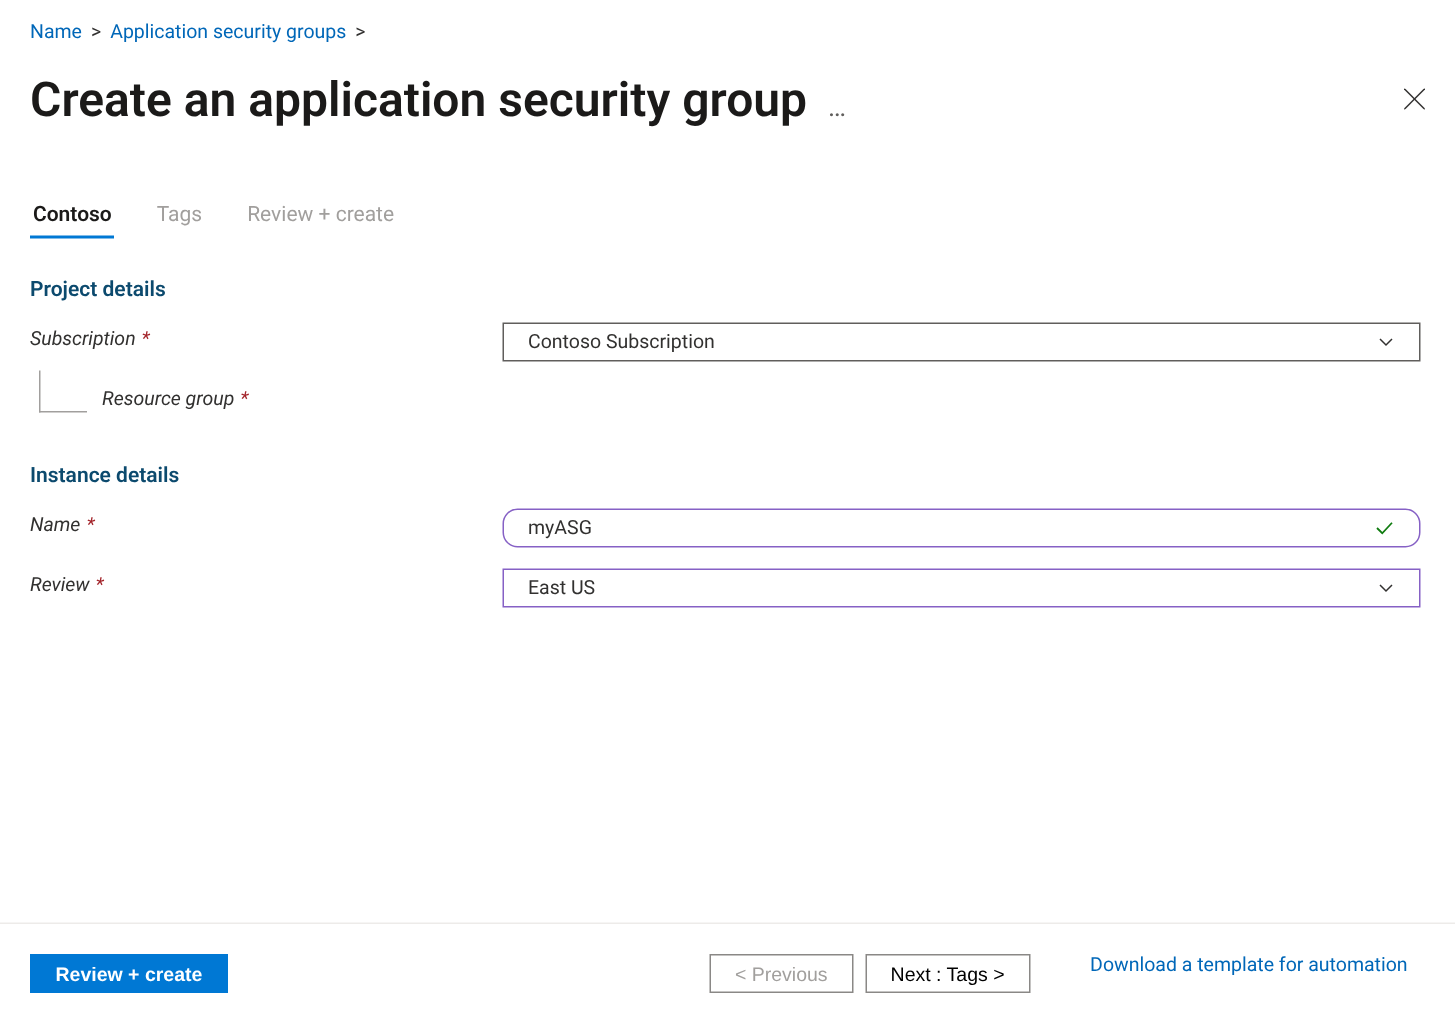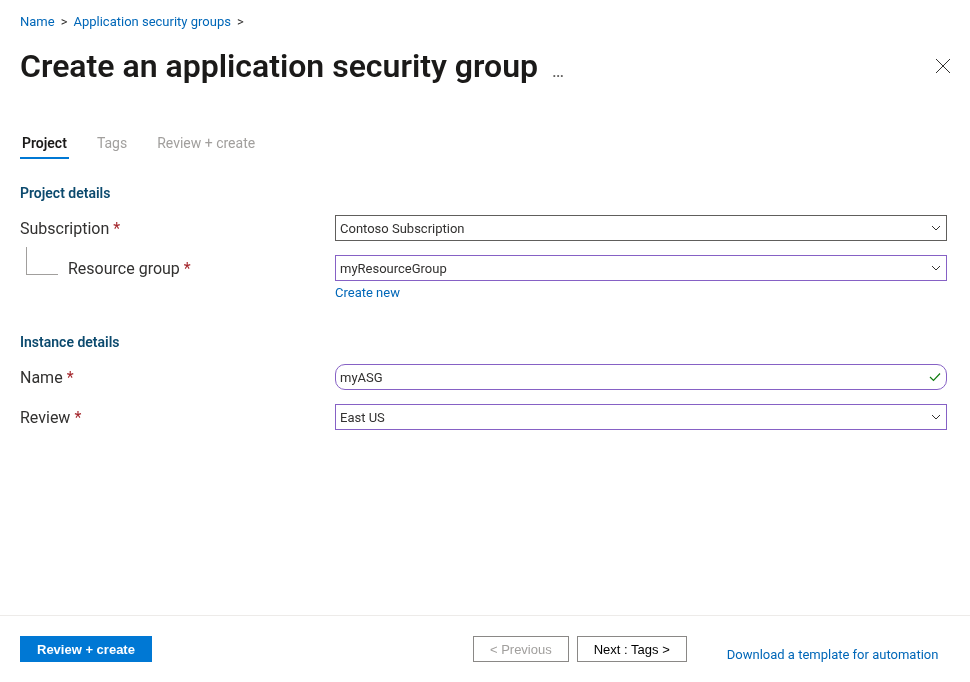--- a/index.html
+++ b/index.html
@@ -31,49 +31,49 @@
     .tabs { display: flex; gap: 26px; border-bottom: none; margin-bottom: 26px; }
     .tab { padding: 0 2px 8px 2px; font-size: 14px; color: #a19f9d; cursor: pointer; position: relative; }
     .tab.active { color: #1b1a19; font-weight: 600; }
     .tab.active::after {
       content: ""; position: absolute; left: 0; right: 0; bottom: 0;
       height: 2px; background: #0078d4;
     }
     .section-title { font-size: 14px; font-weight: 600; margin-bottom: 14px; color: #0c4a6e; }
     .section { margin-bottom: 34px; }
     .field-row { display: flex; align-items: flex-start; margin-bottom: 14px; }
-    .field-label-col { width: 315px; padding-top: 4px; font-size: 16px; color: #323130; display: flex; align-items: center; }
+    .field-label-col { width: 315px; padding-top: 4px; font-size: 13px; color: #323130; display: flex; align-items: center; font-style: italic; }
     .req { color: #a4262c; margin-left: 4px; }
     .field-input-col { flex: 1; max-width: 612px; }
     .indent-wrap { display: flex; align-items: flex-start; }
     .tree-branch { width: 32px; height: 28px; margin-left: 6px; border-left: 1px solid #a19f9d; border-bottom: 1px solid #a19f9d; border-bottom-left-radius: 0; margin-top: -12px; margin-right: 10px; }
     .select-box, .text-box {
       width: 100%; height: 26px; border: 1px solid #605e5c; background: #fff;
       display: flex; align-items: center; justify-content: space-between;
-      padding: 0 4px; font-size: 13px; cursor: pointer;
+      padding: 0 16px; font-size: 13px; cursor: pointer;
     }
     .select-box.accent, .text-box.accent { border-color: #8661c5; }
     .text-box { cursor: text; border-radius: 10px; }
     .chevron { width: 12px; height: 12px; }
     .check-ic { width: 14px; height: 14px; }
     .sublink { color: #0067b8; font-size: 13px; margin-top: 4px; display: inline-block; cursor: pointer; }
     .footer {
       position: absolute; left: 0; right: 0; bottom: 0;
       border-top: 1px solid #edebe9; padding: 20px; display: flex; align-items: center;
     }
     .btn {
       height: 26px; padding: 0 16px; font-size: 13px; border: 1px solid #8a8886;
       background: #fff; cursor: pointer; display: inline-flex; align-items: center;
     }
     .btn.primary { background: #0078d4; border-color: #0078d4; color: #fff; font-weight: 600; }
     .btn.disabled { color: #a19f9d; cursor: default; }
     .footer .btn + .btn { margin-left: 8px; }
     .footer-spacer { width: 300px; }
     .footer-link { color: #0067b8; margin-left: 40px; cursor: pointer; }
-    .footer-center { display: flex; align-items: flex-end; padding-left: 21px; }
+    .footer-center { display: flex; align-items: flex-start; padding-left: 21px; }
   </style>
 </head>
 <body>
 
 <div class="page">
   <div class="breadcrumb">
     <span class="bc-link">Name</span>
     <span class="bc-sep">&gt;</span>
     <span class="bc-link">Application security groups</span>
     <span class="bc-sep">&gt;</span>
@@ -86,21 +86,21 @@
     </div>
     <span class="close-x">
       <svg viewBox="0 0 14 14" stroke="#323130" stroke-width="1">
           <line x1="0" y1="0" x2="14" y2="14"></line>
           <line x1="14" y1="0" x2="0" y2="14"></line>
         </svg>
     </span>
   </div>
 
   <div class="tabs">
-    <div class="tab active">Project</div>
+    <div class="tab active">Contoso</div>
     <div class="tab">Tags</div>
     <div class="tab">Review + create</div>
   </div>
 
   <div class="section">
     <div class="section-title">Project details</div>
 
     <div class="field-row">
       <div class="field-label-col">
         <span>Subscription</span>
@@ -118,31 +118,20 @@
       </div>
     </div>
 
     <div class="field-row">
       <div class="field-label-col">
         <div class="indent-wrap">
           <div class="tree-branch"></div>
           <span>Resource group</span>
           <span class="req">*</span>
         </div>
-      </div>
-      <div class="field-input-col">
-        <div class="select-box accent">
-          <span>myResourceGroup</span>
-          <span class="chevron">
-            <svg viewBox="0 0 12 12" fill="none" stroke="#323130" stroke-width="1">
-                <polyline points="2,4 6,8 10,4"></polyline>
-              </svg>
-          </span>
-        </div>
-        <span class="sublink">Create new</span>
       </div>
     </div>
   </div>
 
   <div class="section">
     <div class="section-title">Instance details</div>
 
     <div class="field-row">
       <div class="field-label-col">
         <span>Name</span>

